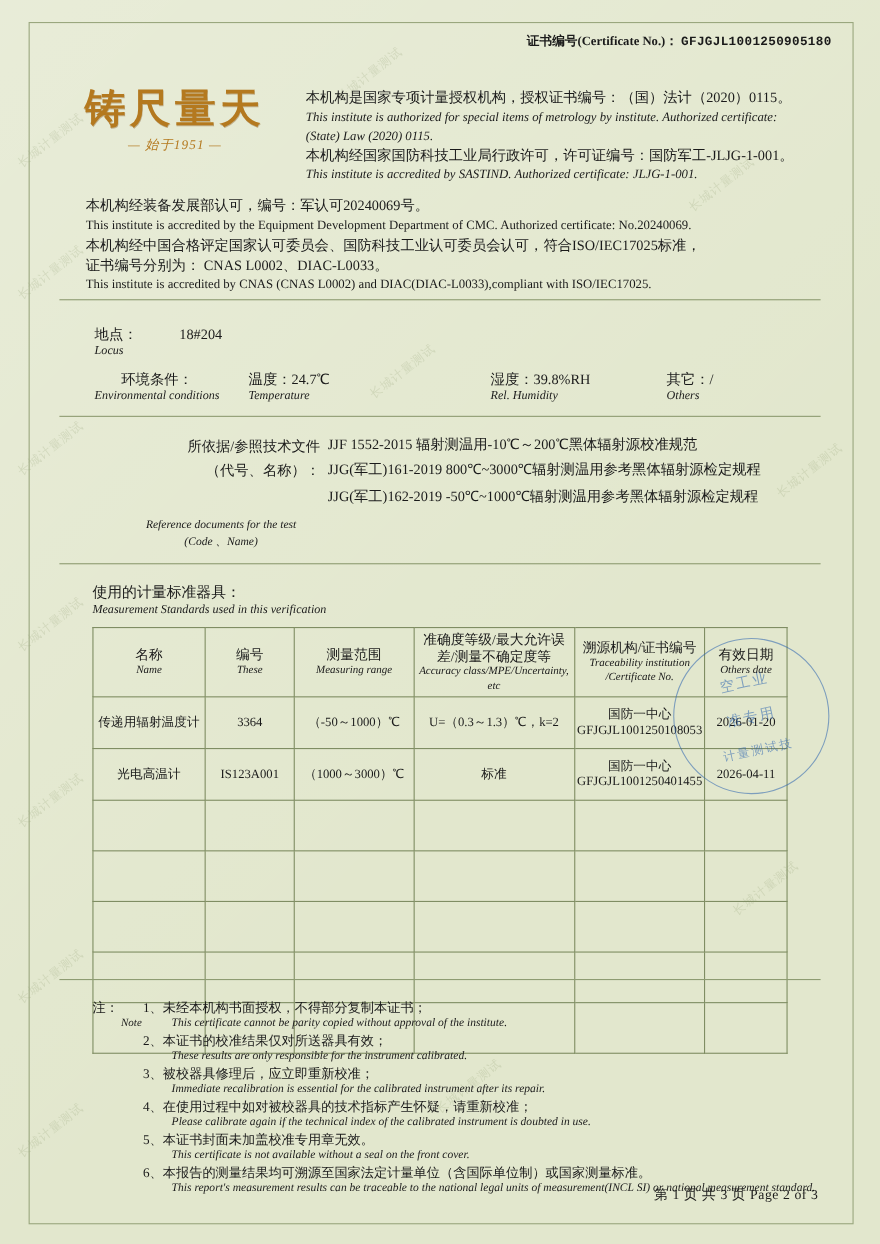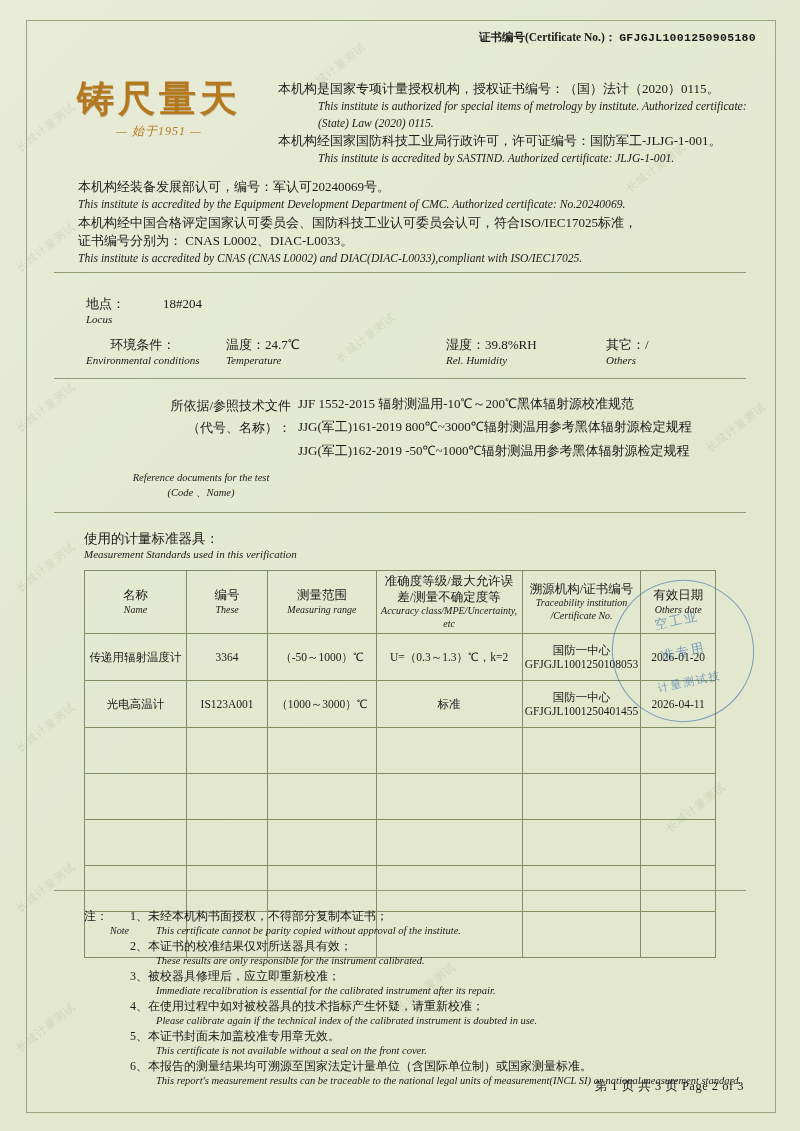--- a/index.html
+++ b/index.html
@@ -90,32 +90,30 @@
     position: absolute;
     left: 252px;
     top: 60px;
     width: 500px;
     font-size: 13px;
     line-height: 1.45;
   }
   .hblock .en {
     font-style: italic;
     font-size: 11.6px;
-    margin-left: 40px;
   }
   .hblock2 {
     position: absolute;
     left: 52px;
     top: 158px;
     width: 700px;
     font-size: 13px;
     line-height: 1.45;
   }
   .hblock2 .en {
-    font-style: italic;
     font-size: 11.6px;
   }
 
   .hr {
     position: absolute;
     left: 28px;
     width: 692px;
     border-top: 1px solid #8e9c72;
   }
 

